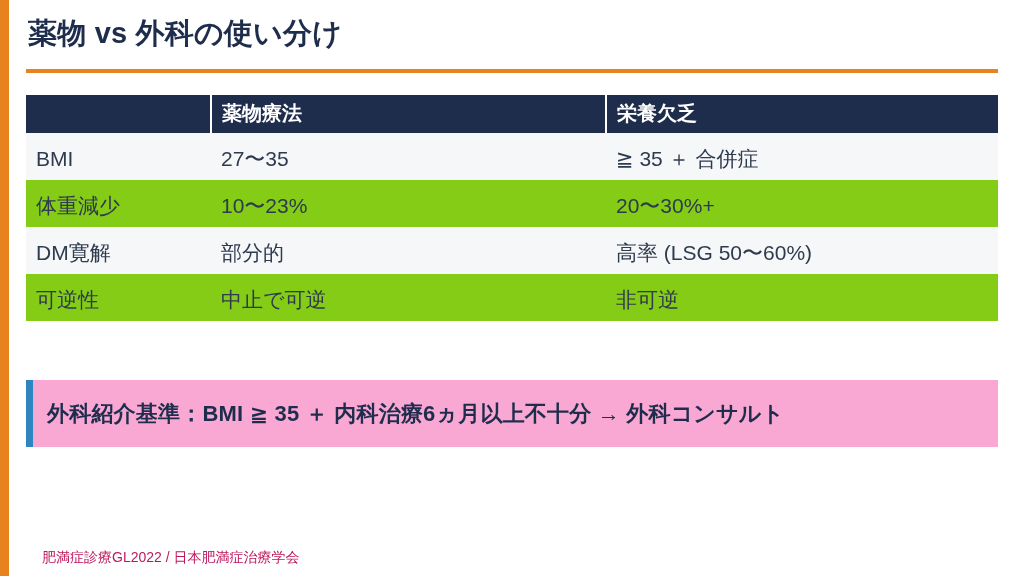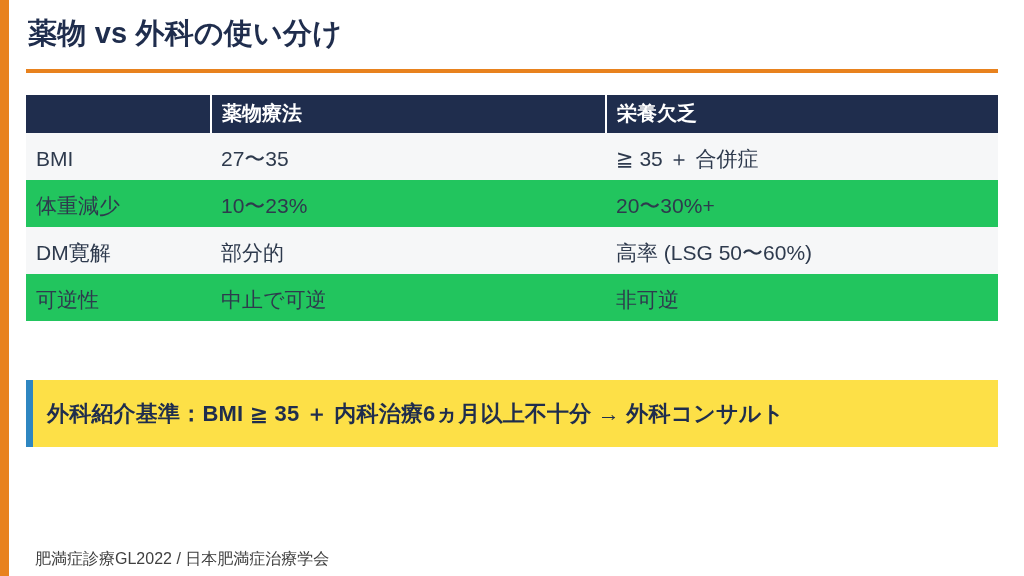--- a/index.html
+++ b/index.html
@@ -79,51 +79,51 @@
   #comparison-table tbody td {
     font-size: 21px;
     color: #2e3a4d;
     text-align: left;
     padding: 12px 10px 7px 10px;
     height: 27px;
     vertical-align: middle;
     white-space: nowrap;
   }
   #comparison-table tbody tr.odd td { background: #f6f7f8; }
-  #comparison-table tbody tr.even td { background: #22c55e; }
+  #comparison-table tbody tr.even td { background: #84cc16; }
 
   
   #callout-box {
     position: absolute;
     left: 26px;
     top: 380px;
     width: 972px;
     height: 67px;
-    background: #fde047;
+    background: #f9a8d4;
     border-left: 7px solid #2e86c1;
     box-sizing: border-box;
     display: flex;
     align-items: center;
   }
   #callout-text {
     font-size: 22px;
     font-weight: bold;
     color: #1f2d4d;
     padding-left: 14px;
     white-space: nowrap;
     letter-spacing: 0.2px;
   }
 
   
   #footer-source {
     position: absolute;
-    left: 35px;
+    left: 42px;
     top: 549px;
-    font-size: 16px;
-    color: #404040;
+    font-size: 14px;
+    color: #be185d;
     white-space: nowrap;
   }
 </style>
 </head>
 <body>
 
 <div id="left-accent-bar"></div>
 
 <div id="slide-title">薬物 vs 外科の使い分け</div>
 

